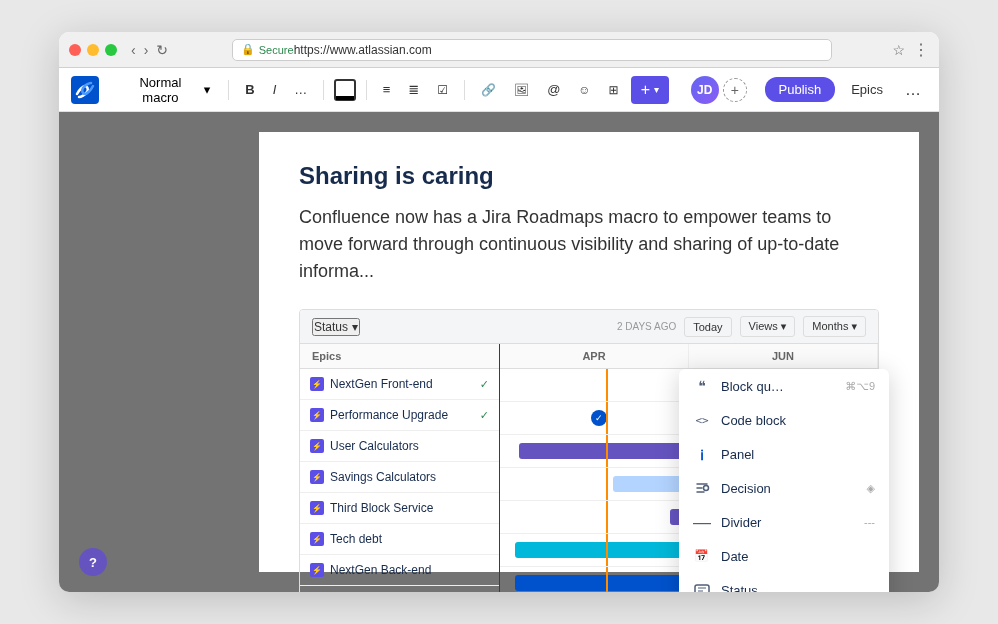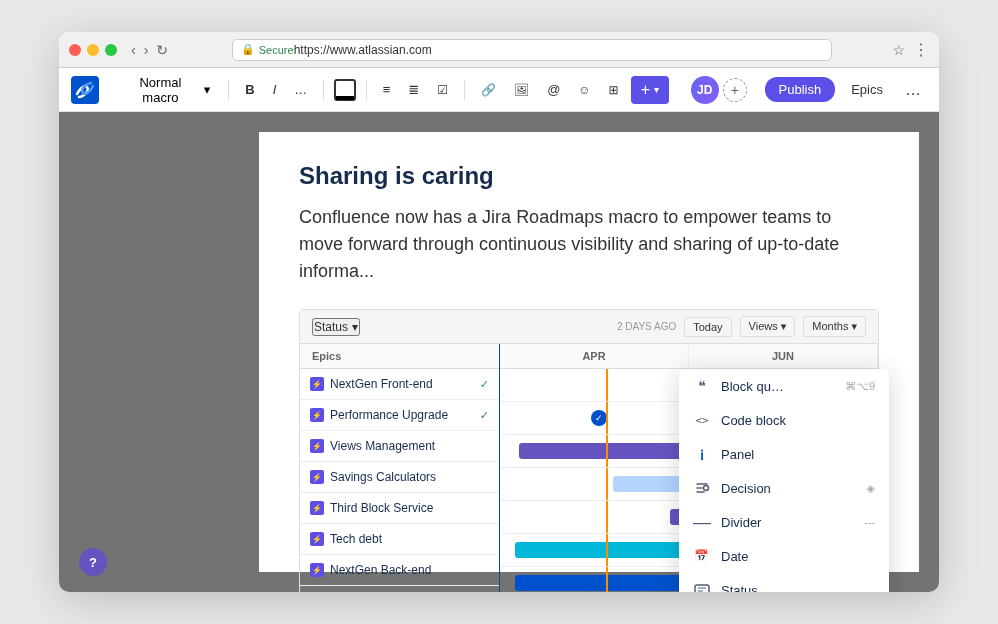--- a/index.html
+++ b/index.html
@@ -533,21 +533,21 @@
                 <span class="epic-name">NextGen Front-end</span>
                 <span class="epic-check">✓</span>
               </div>
               <div class="epic-row">
                 <div class="epic-icon"></div>
                 <span class="epic-name">Performance Upgrade</span>
                 <span class="epic-check">✓</span>
               </div>
               <div class="epic-row">
                 <div class="epic-icon"></div>
-                <span class="epic-name">Views Management</span>
+                <span class="epic-name">User Calculators</span>
               </div>
               <div class="epic-row">
                 <div class="epic-icon"></div>
                 <span class="epic-name">Savings Calculators</span>
               </div>
               <div class="epic-row">
                 <div class="epic-icon"></div>
                 <span class="epic-name">Third Block Service</span>
               </div>
               <div class="epic-row">

